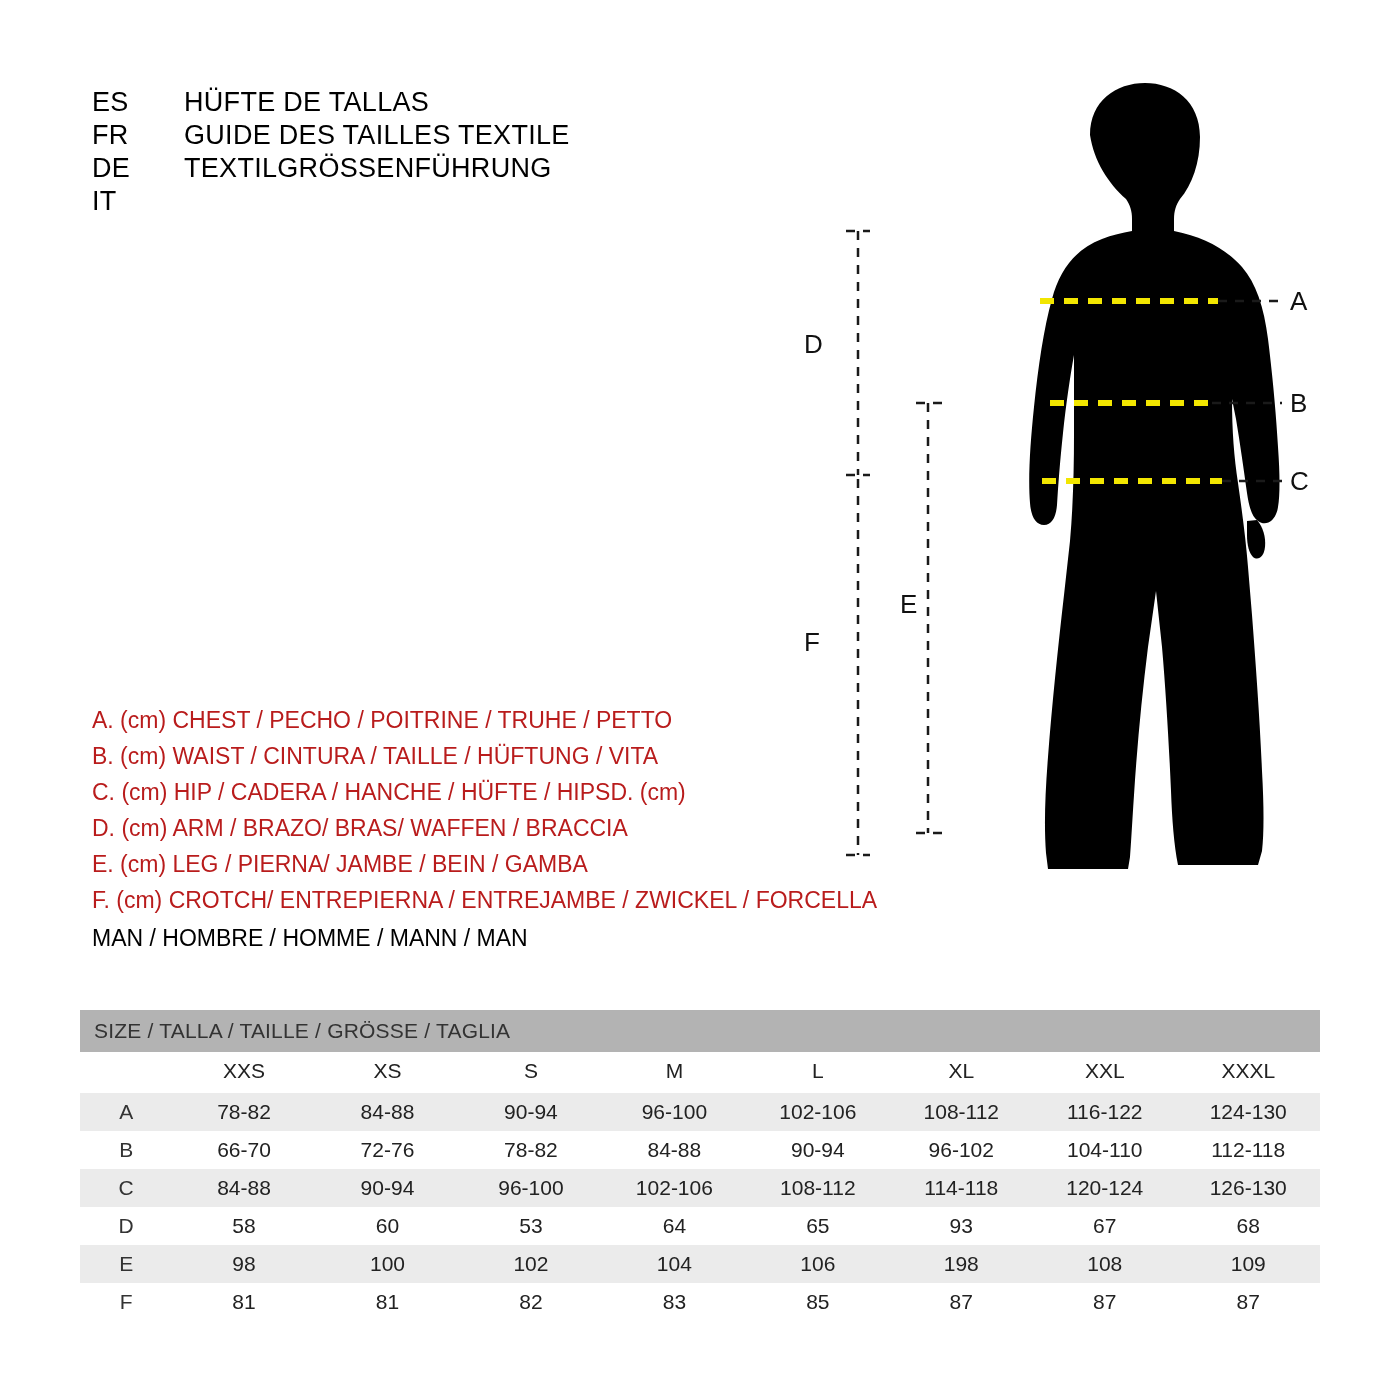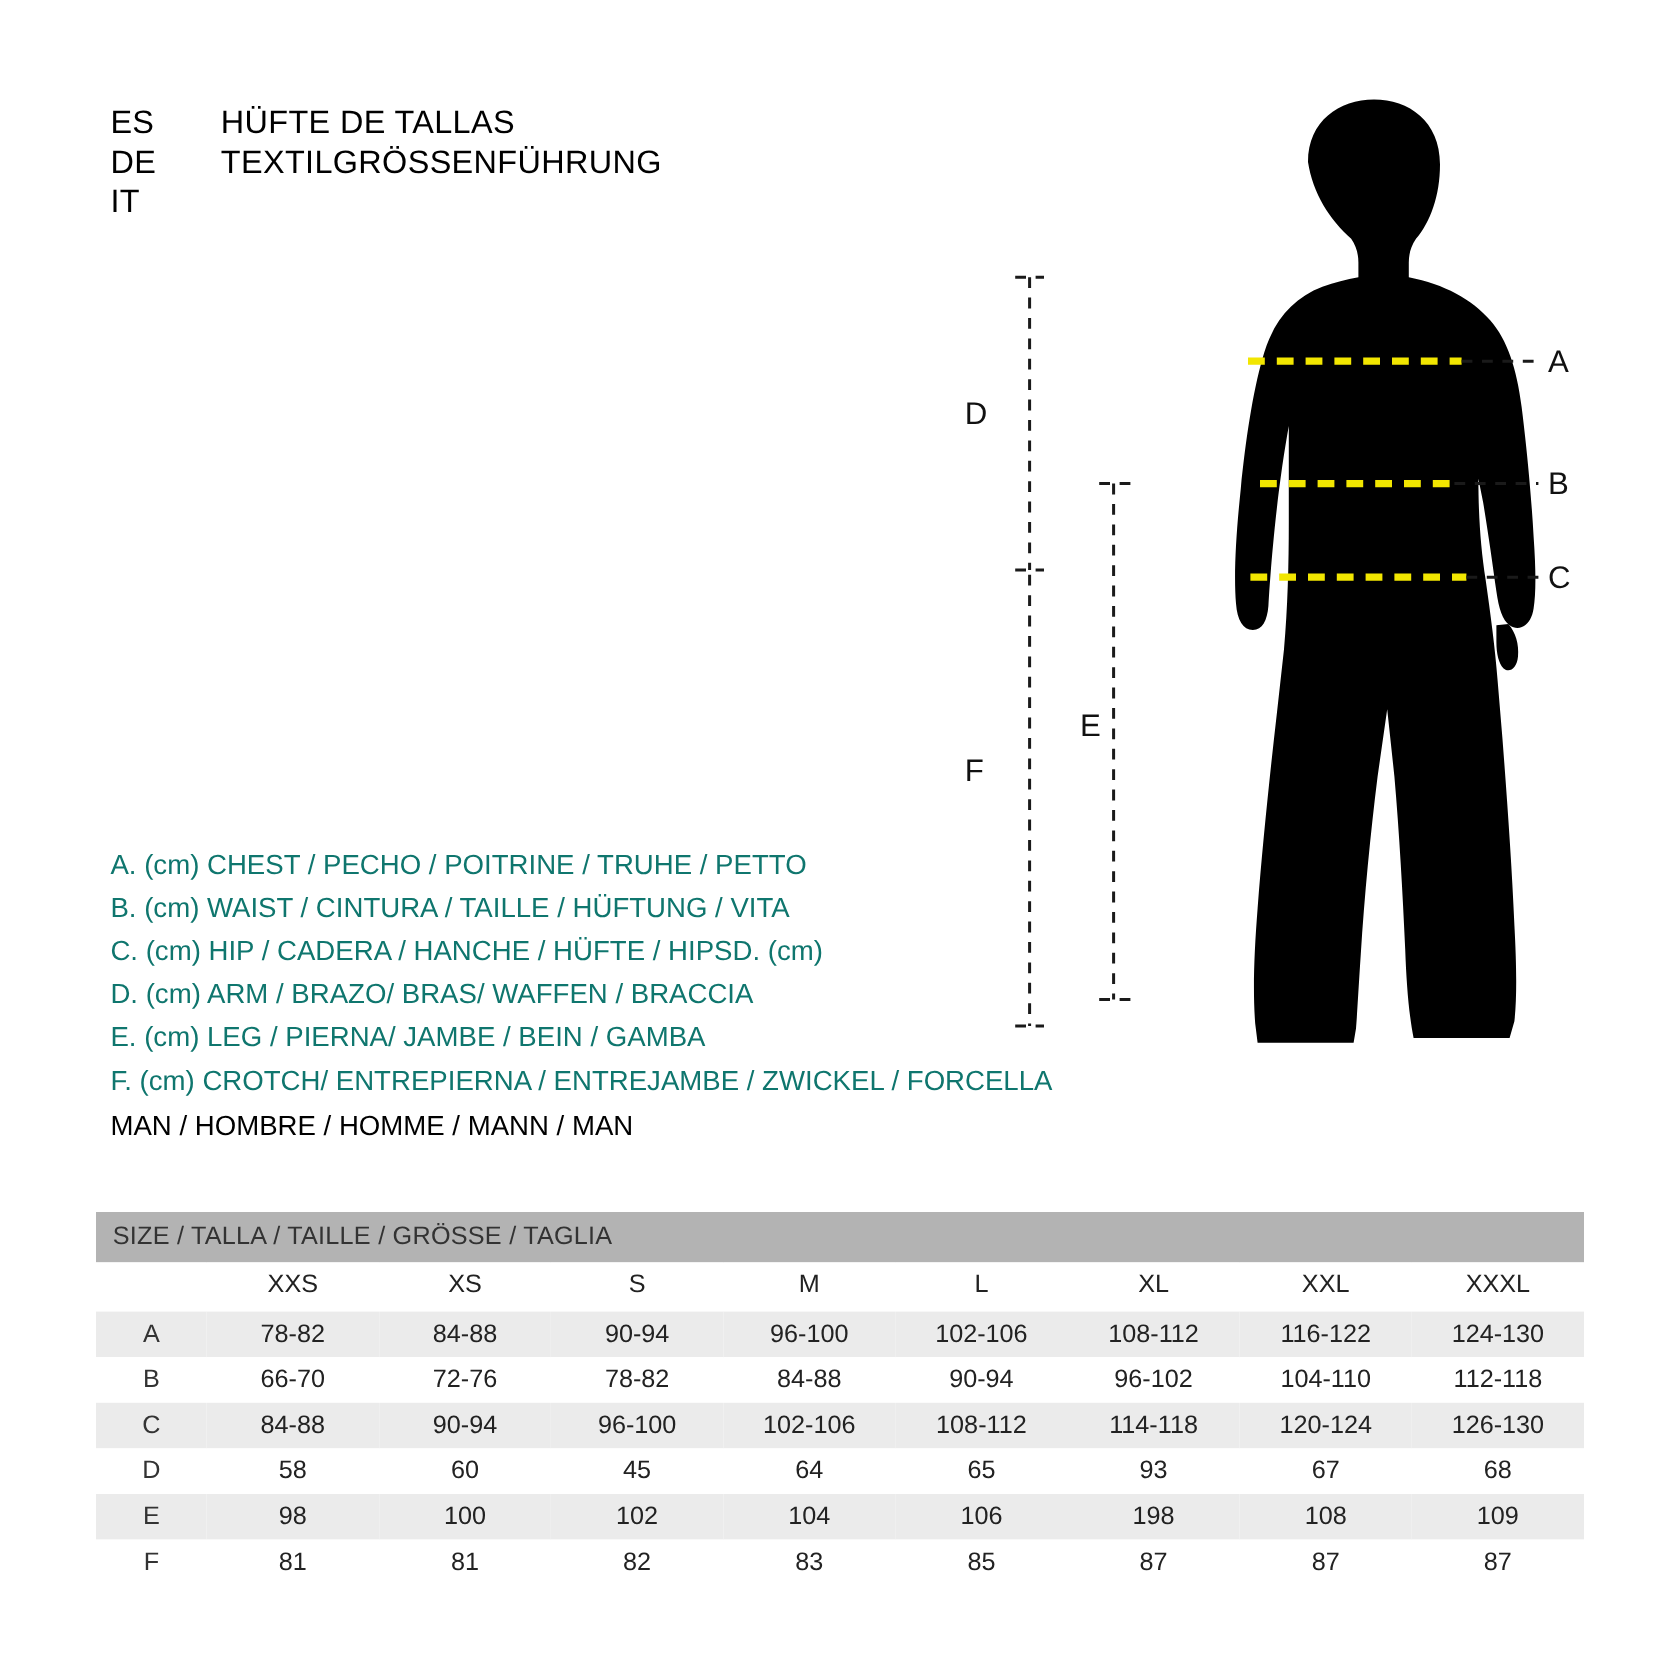--- a/index.html
+++ b/index.html
@@ -42,21 +42,21 @@
   
   #legend-block {
     position: absolute;
     left: 92px;
     top: 702px;
     width: 780px;
   }
   .legend-row {
     font-size: 23px;
     line-height: 36px;
-    color: #0f766e;
+    color: #b91c1c;
     white-space: nowrap;
   }
   #gender-label {
     position: absolute;
     left: 92px;
     top: 925px;
     font-size: 23px;
     color: #000;
   }
 
@@ -115,20 +115,24 @@
   #size-table col.c0 { width: 92px; }
   #size-table col.cx { width: 143px; }
 </style>
 </head>
 <body>
 
 <div id="title-block">
   <div class="title-row">
     <span class="title-lang">ES</span>
     <span class="title-text">HÜFTE DE TALLAS</span>
+  </div>
+  <div class="title-row">
+    <span class="title-lang">FR</span>
+    <span class="title-text">GUIDE DES TAILLES TEXTILE</span>
   </div>
   <div class="title-row">
     <span class="title-lang">DE</span>
     <span class="title-text">TEXTILGRÖSSENFÜHRUNG</span>
   </div>
   <div class="title-row">
     <span class="title-lang">IT</span>
   </div>
 </div>
 
@@ -315,21 +319,21 @@
       <td>108-112</td>
       <td>114-118</td>
       <td>120-124</td>
       <td>126-130</td>
     </tr>
 
     <tr class="plain">
       <td class="rowlabel">D</td>
       <td>58</td>
       <td>60</td>
-      <td>45</td>
+      <td>53</td>
       <td>64</td>
       <td>65</td>
       <td>93</td>
       <td>67</td>
       <td>68</td>
     </tr>
 
     <tr class="shade">
       <td class="rowlabel">E</td>
       <td>98</td>

